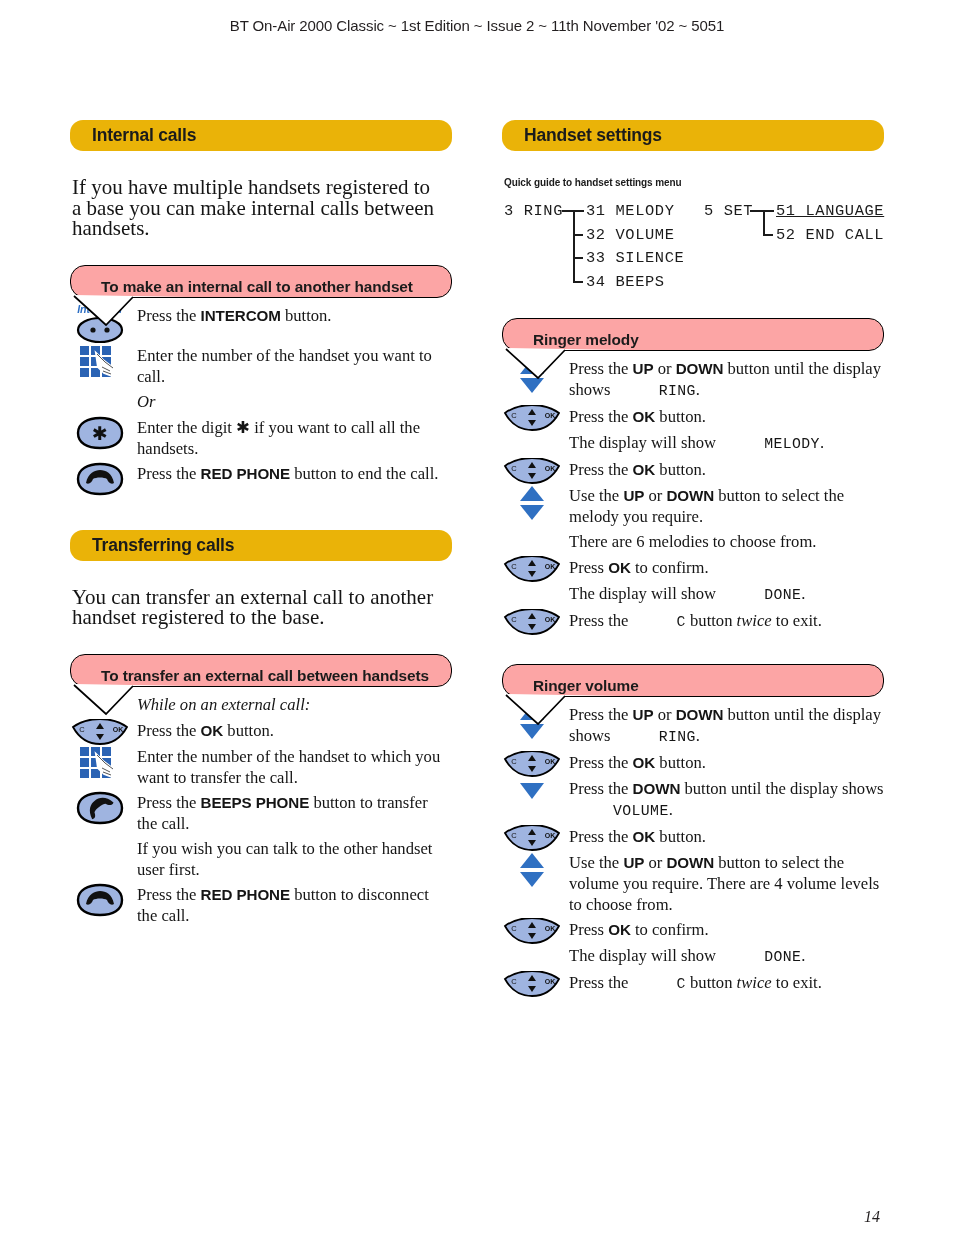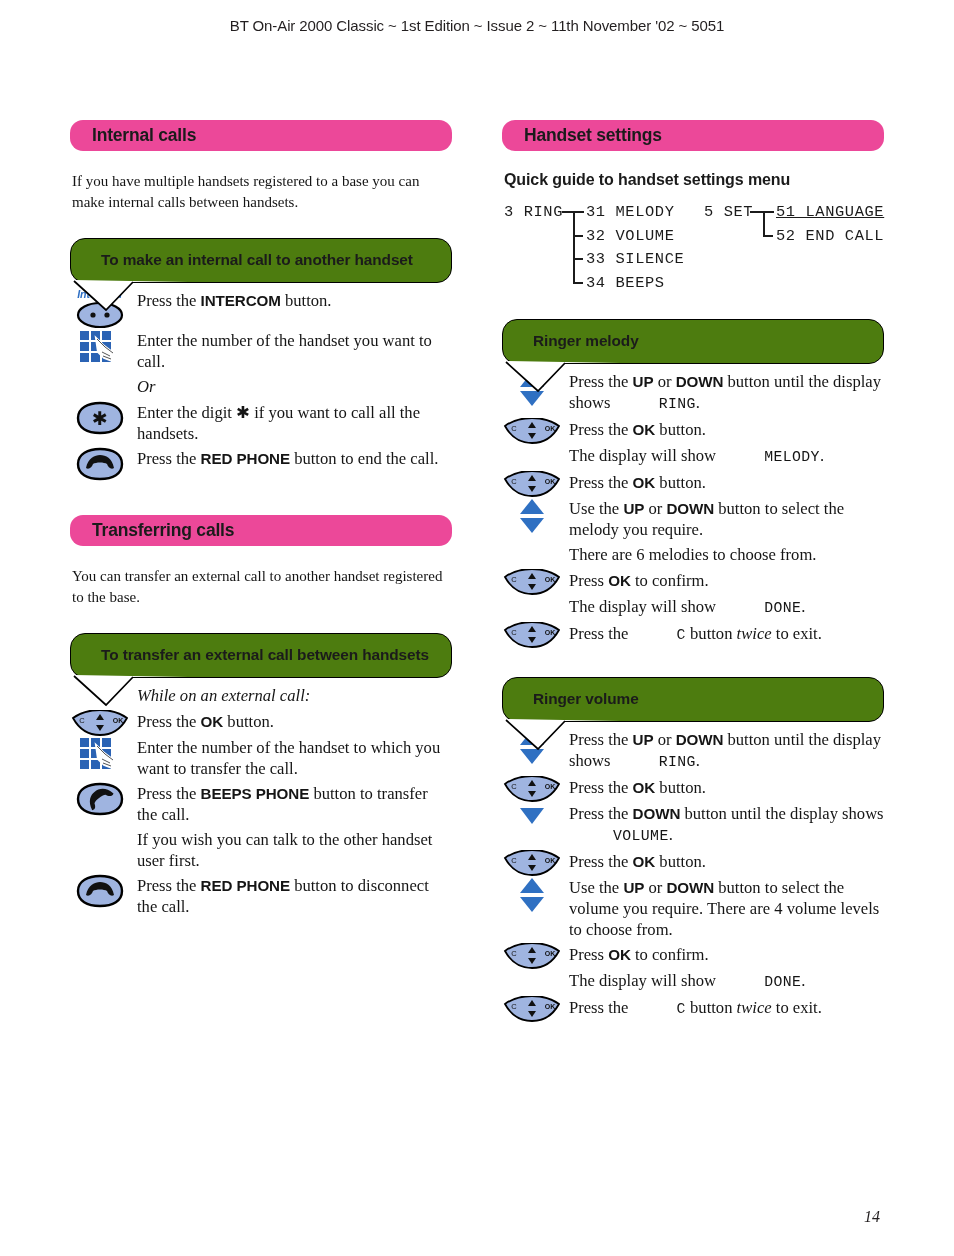--- a/index.html
+++ b/index.html
@@ -40,49 +40,49 @@
   .col {
     position: absolute;
     top: 120px;
     width: 382px;
   }
   .col-left  { left: 70px; }
   .col-right { left: 502px; }
 
   
   .sectionbar {
-    background: #ec4899;
+    background: #eab308;
     border-radius: 13px;
     height: 31px;
     display: flex;
     align-items: center;
     padding: 0 0 0 22px;
-    margin-bottom: 20px;
+    margin-bottom: 26px;
   }
   .sectionbar .t {
     font-family: "Liberation Sans", sans-serif;
     font-weight: bold;
     font-size: 17.5px;
     color: #1b1b1b;
     letter-spacing: -0.2px;
   }
 
   
   .intro {
-    font-size: 15px;
+    font-size: 21px;
     line-height: 20.5px;
     margin: 0 0 26px 2px;
     max-width: 372px;
   }
 
   
   .subhead {
     font-family: "Liberation Sans", sans-serif;
     font-weight: bold;
-    font-size: 16px;
+    font-size: 10px;
     color: #1b1b1b;
     margin: 0 0 12px 2px;
     letter-spacing: -0.1px;
   }
 
   
   .menutree {
     position: relative;
     font-family: "Liberation Mono", monospace;
     font-size: 15.4px;
@@ -107,22 +107,22 @@
     top: 0;
     width: 59px;
     background: #d6d6d6;
   }
 
   
   .balloon {
     position: relative;
     border: 1.7px solid #000;
     border-radius: 15px;
-    background: #4d7c0f;
-    padding: 11px 18px 12px 30px;
+    background: #fca5a5;
+    padding: 11px 18px 0 30px;
     z-index: 3;
     min-height: 30px;
   }
   .balloon .t {
     font-family: "Liberation Sans", sans-serif;
     font-weight: bold;
     font-size: 15.4px;
     line-height: 20px;
     color: #1b1b1b;
     letter-spacing: -0.1px;

